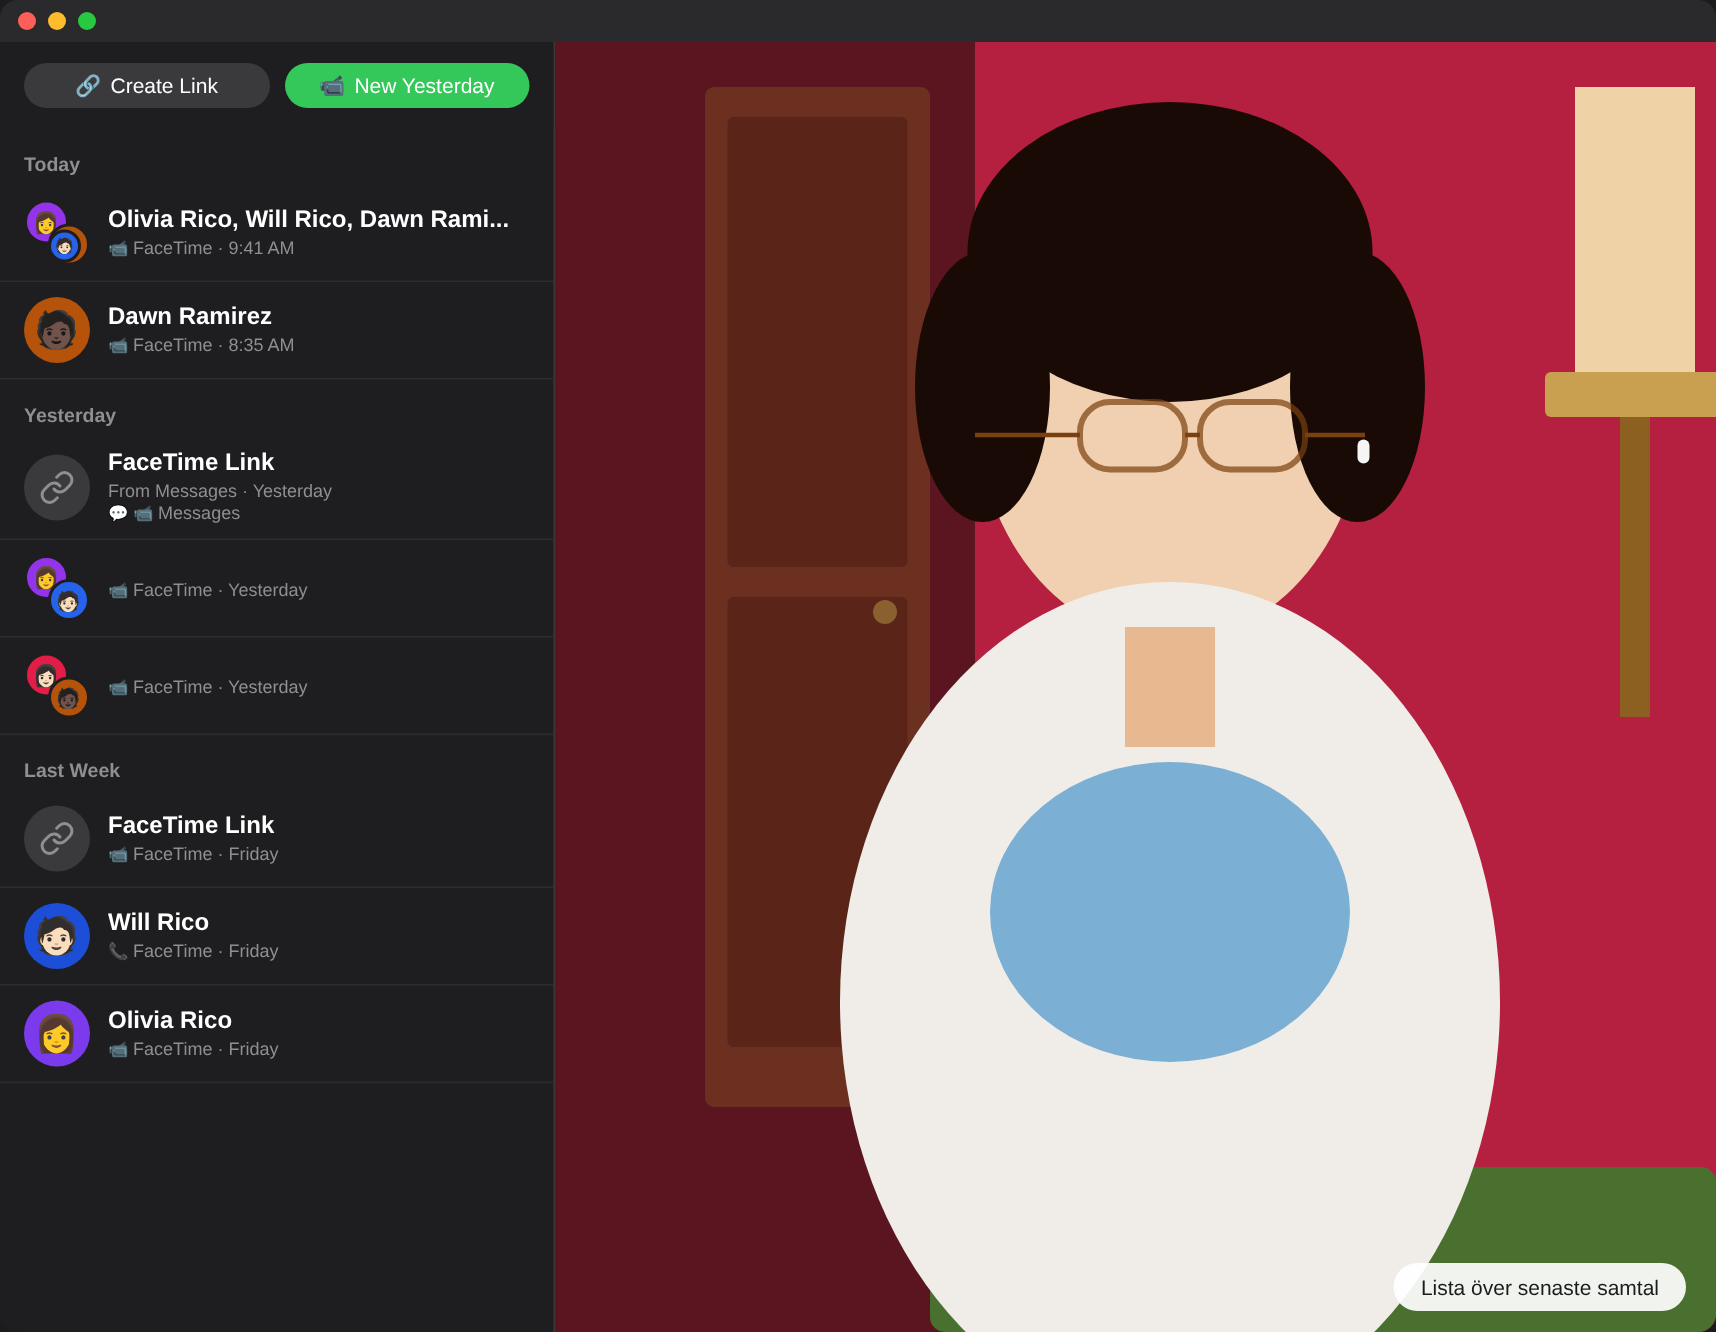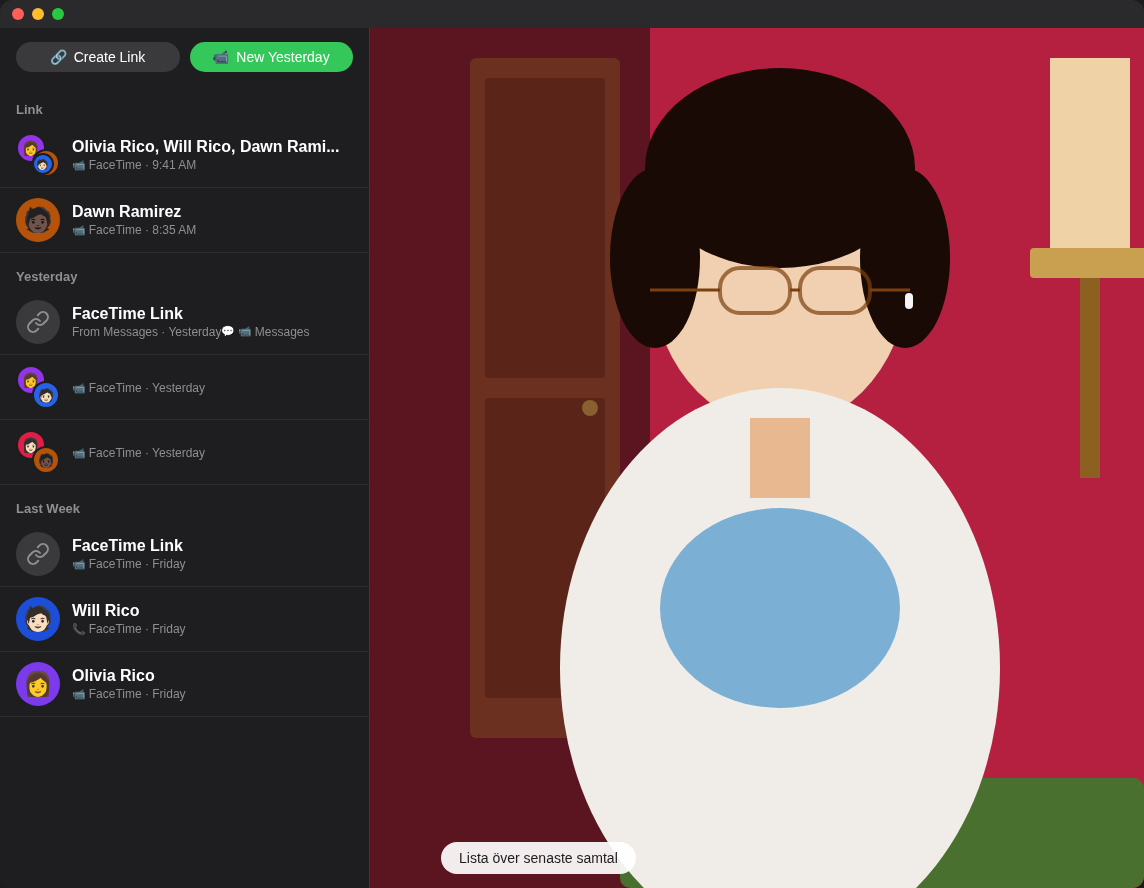--- a/index.html
+++ b/index.html
@@ -252,26 +252,26 @@
       flex: 1;
       position: relative;
       background: linear-gradient(135deg, #c0392b 0%, #8b1a2a 30%, #6b1020 60%, #3d0a10 100%);
       overflow: hidden;
     }
 
     
     .caption-bar {
       position: absolute;
       bottom: 0;
-      left: 16px;
+      left: 0;
       right: 0;
       background: rgba(0,0,0,0.0);
       padding: 14px 20px;
       display: flex;
-      justify-content: flex-start;
+      justify-content: flex-end;
       margin-left: 35px;
     }
 
     .caption-text {
       background: rgba(255,255,255,0.92);
       color: #1c1c1e;
       font-size: 14px;
       padding: 8px 18px;
       border-radius: 20px;
       font-weight: 400;
@@ -279,21 +279,21 @@
 
     
     .scene-svg {
       position: absolute;
       top: 0; left: 0;
       width: 100%; height: 100%;
     }
 
     .two-line-meta {
       display: flex;
-      flex-direction: row;
+      flex-direction: column;
     }
   </style>
 </head>
 <body>
 
 <div class="app-window">
 
   <div class="title-bar">
     <div class="traffic-light close"></div>
     <div class="traffic-light minimize"></div>
@@ -309,21 +309,21 @@
           <span>Create Link</span>
         </button>
         <button class="btn-new-facetime">
           <span>📹</span>
           <span>New Yesterday</span>
         </button>
       </div>
 
       <div class="sidebar-list">
 
-        <div class="section-header">Link</div>
+        <div class="section-header">Today</div>
 
         <div class="call-item">
           <div class="avatar-group">
             <div class="av1" style="background:#9333ea;">👩</div>
             <div class="av2" style="background:#b45309;">🧑🏿</div>
             <div class="av3" style="background:#2563eb;">🧑🏻</div>
           </div>
           <div class="call-info">
             <div class="call-name">Olivia Rico, Will Rico, Dawn Rami...</div>
             <div class="call-meta">

